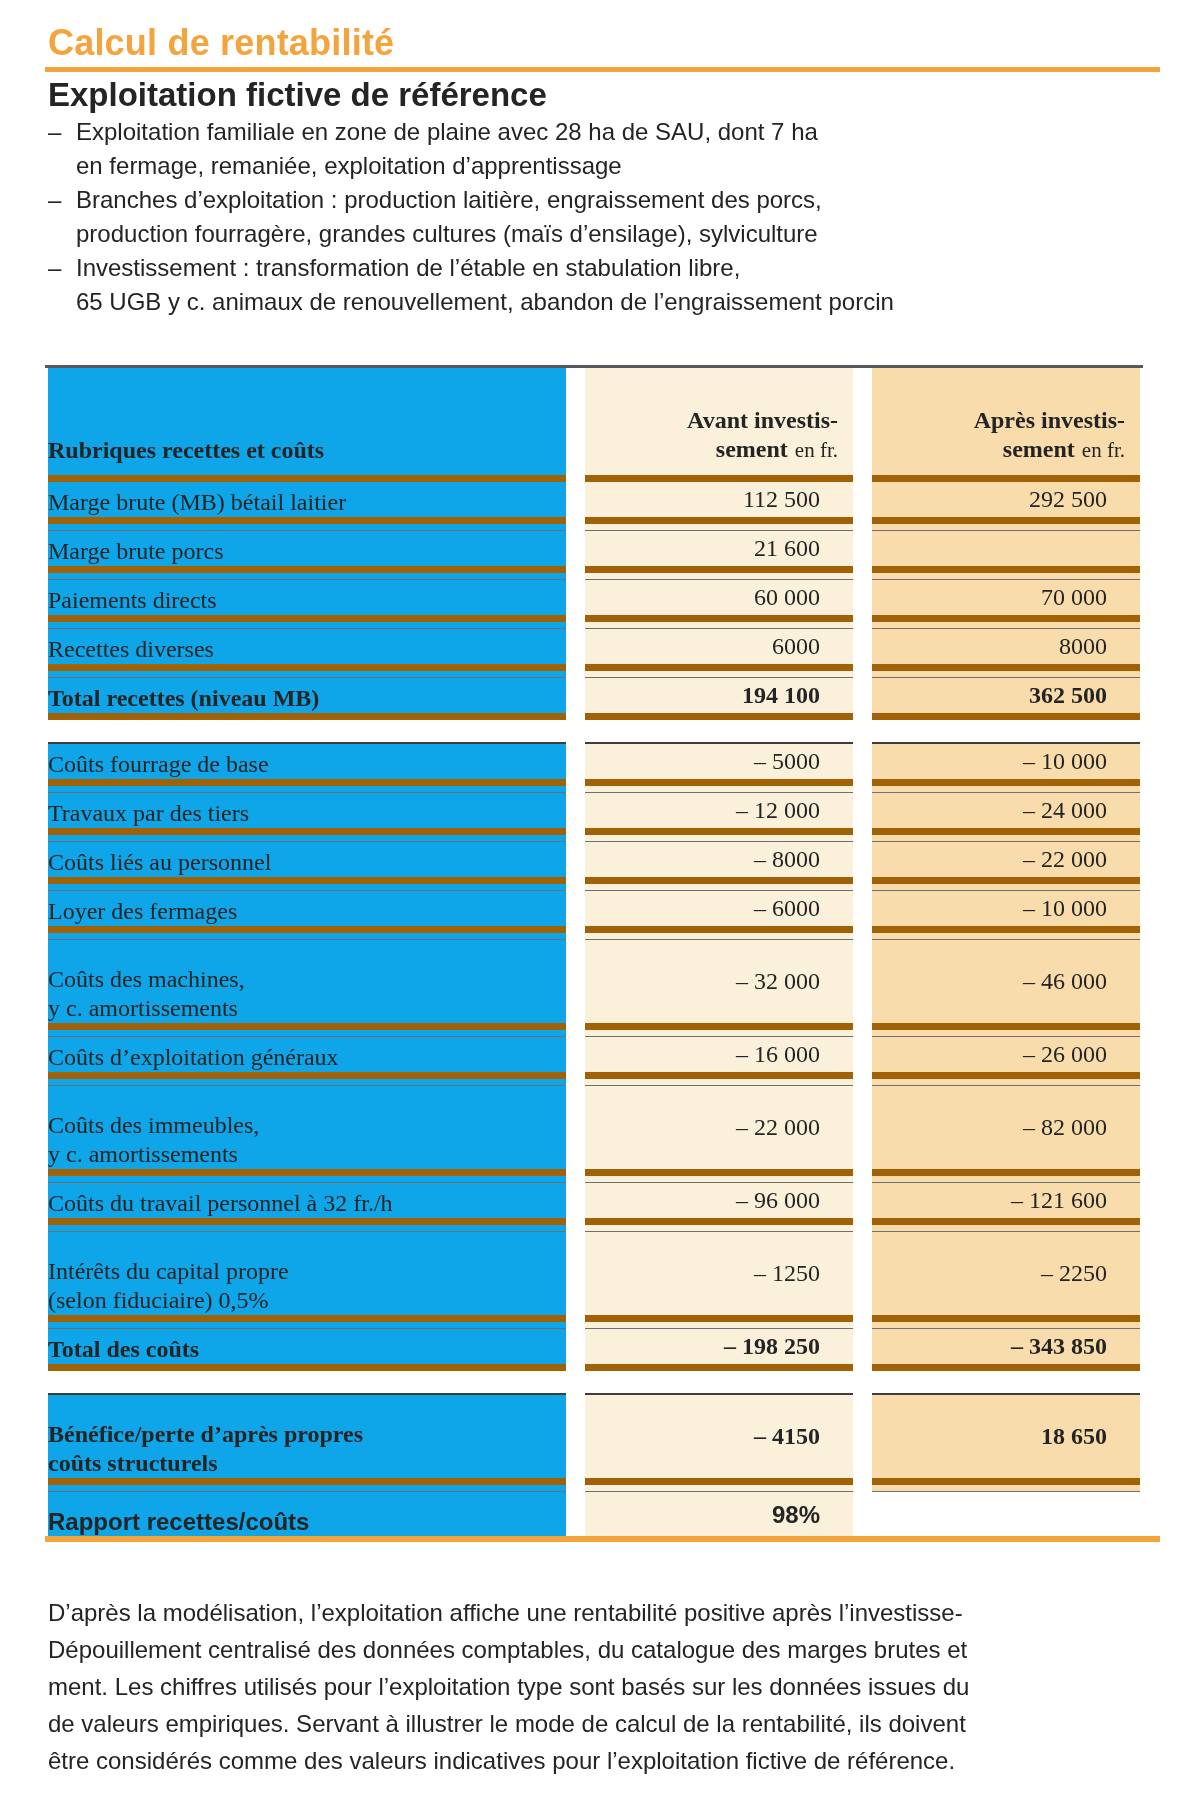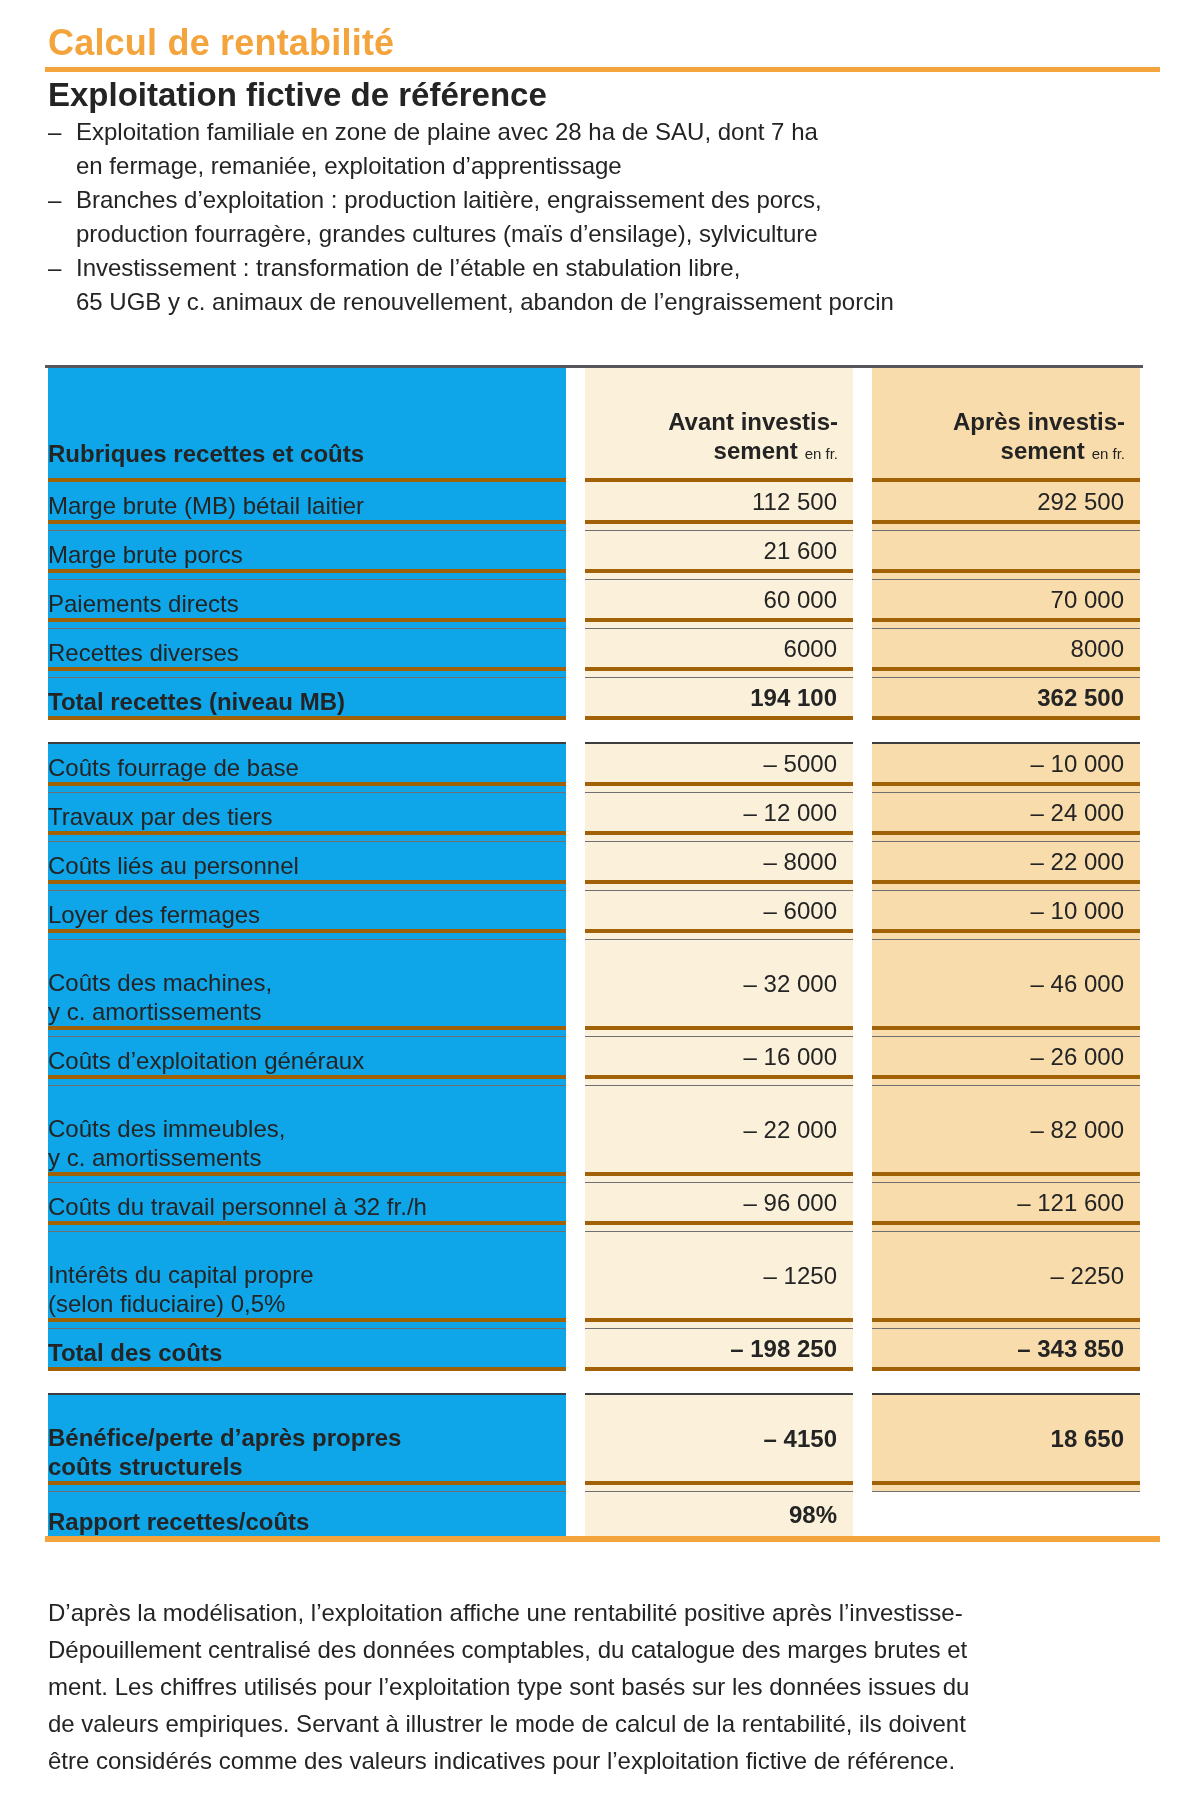--- a/index.html
+++ b/index.html
@@ -44,30 +44,30 @@
     grid-template-columns: 518px 19px 268px 19px 268px;
     font-size: 24px;
     line-height: 29px;
   }
   .cl { background: #0ea5e9; }
   .cg { background: #ffffff; }
   .ca { background: #FBF1DA; }
   .cp { background: #F9DCAC; }
 
   .hh { height: 114px; display: flex; flex-direction: column; justify-content: flex-end; padding-bottom: 10px; }
-  .hh.bb, .row-cell.bb { border-bottom: 4px solid #a16207; }
+  .hh.bb, .row-cell.bb { border-bottom: 7px solid #a16207; font-family: Liberation Serif, serif; }
   .lab-h { font-weight: bold; }
   .num-h { text-align: right; padding-right: 15px; font-weight: bold; }
-  .num-h .unit { font-weight: normal; font-size: 15px; margin-left: 7px; }
+  .num-h .unit { font-weight: normal; font-size: 21px; margin-left: 7px; }
 
   .r1 { height: 42px; }
   .r2 { height: 90px; }
   .rlast { height: 44px; }
   .lab { display: flex; flex-direction: column; justify-content: flex-end; }
-  .num { display: flex; align-items: center; justify-content: flex-end; padding-right: 16px; text-align: right; }
+  .num { display: flex; align-items: center; justify-content: flex-end; padding-right: 33px; text-align: right; }
   .bold { font-weight: bold; }
 
   .sp { height: 7px; border-bottom: 1px solid #6F6F6F; }
   .spg { height: 7px; }
   .sgl { height: 24px; background: #ffffff; border-bottom: 2px solid #3D3D3D; }
   .sgg { height: 24px; background: #ffffff; }
 
   
   .footer { margin-top: 52px; font-size: 24px; line-height: 37px; padding-bottom: 20px; }
 </style>

